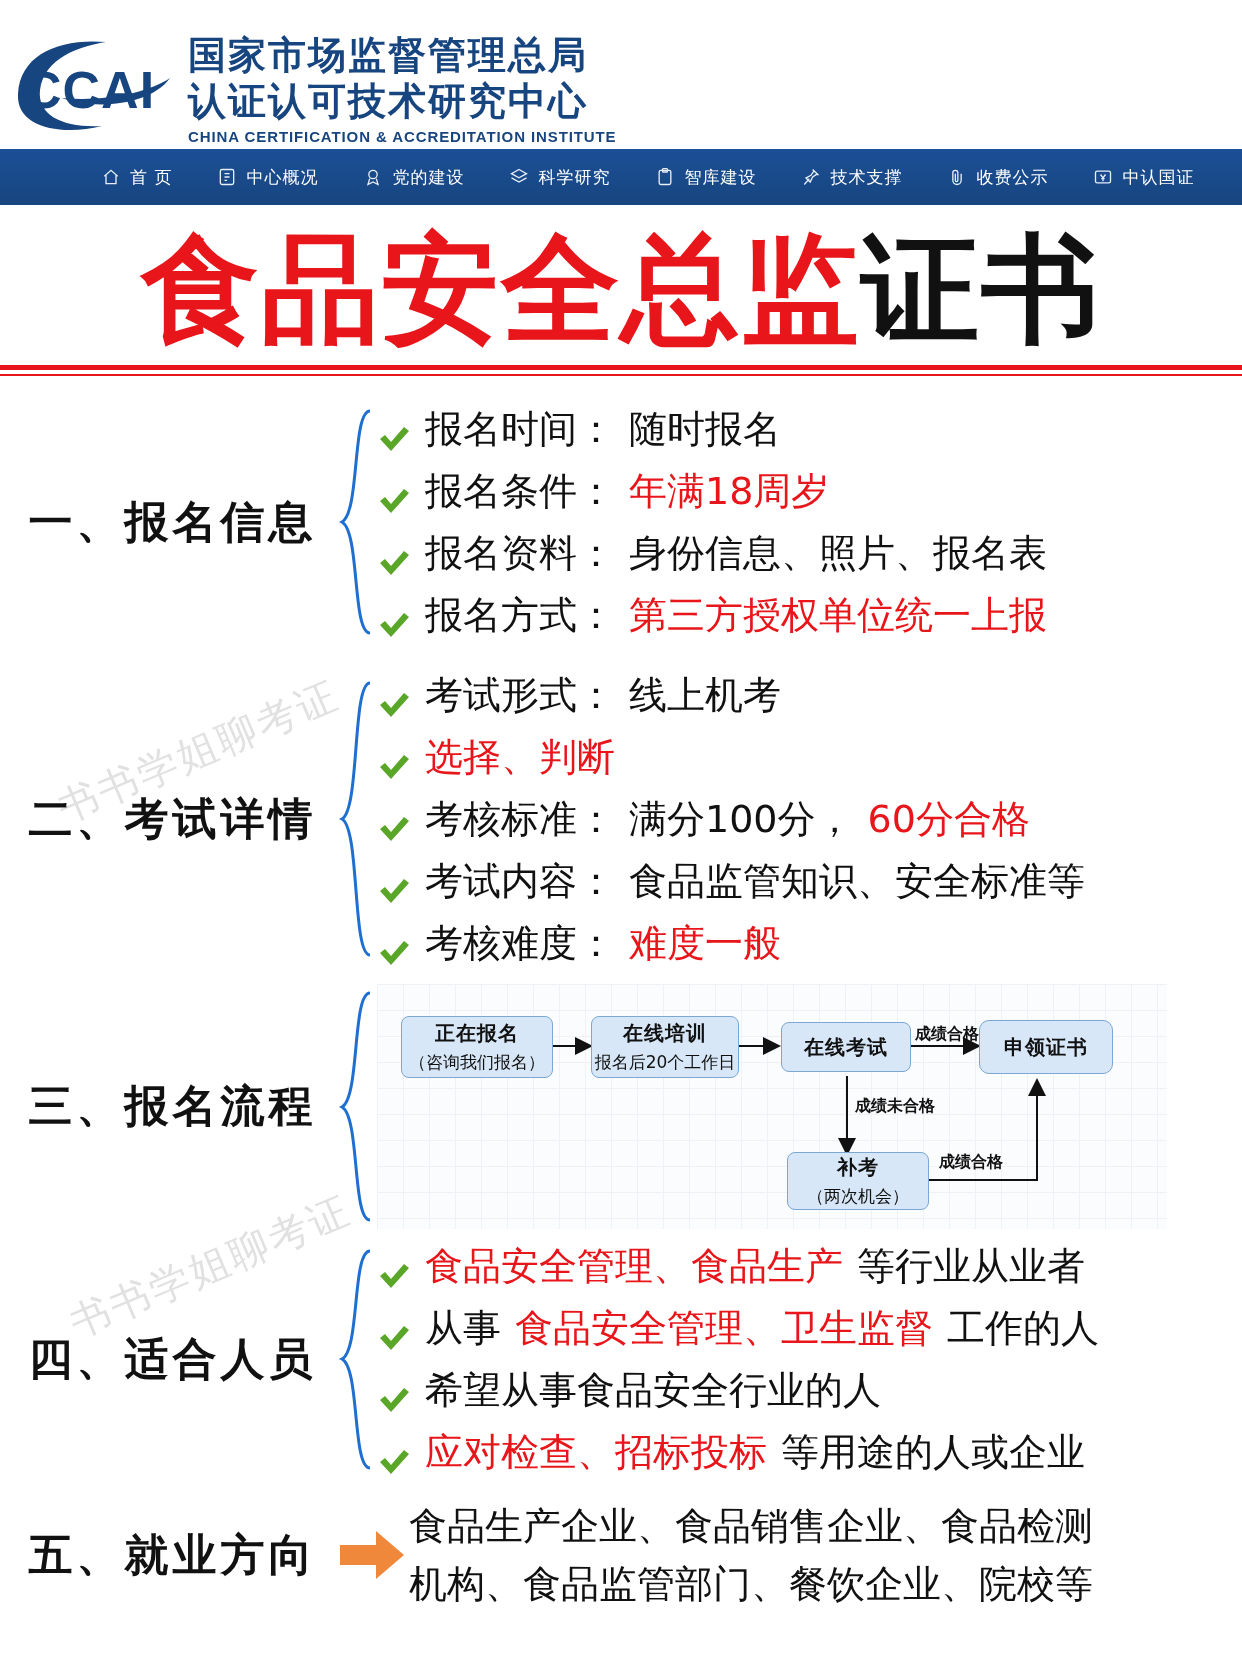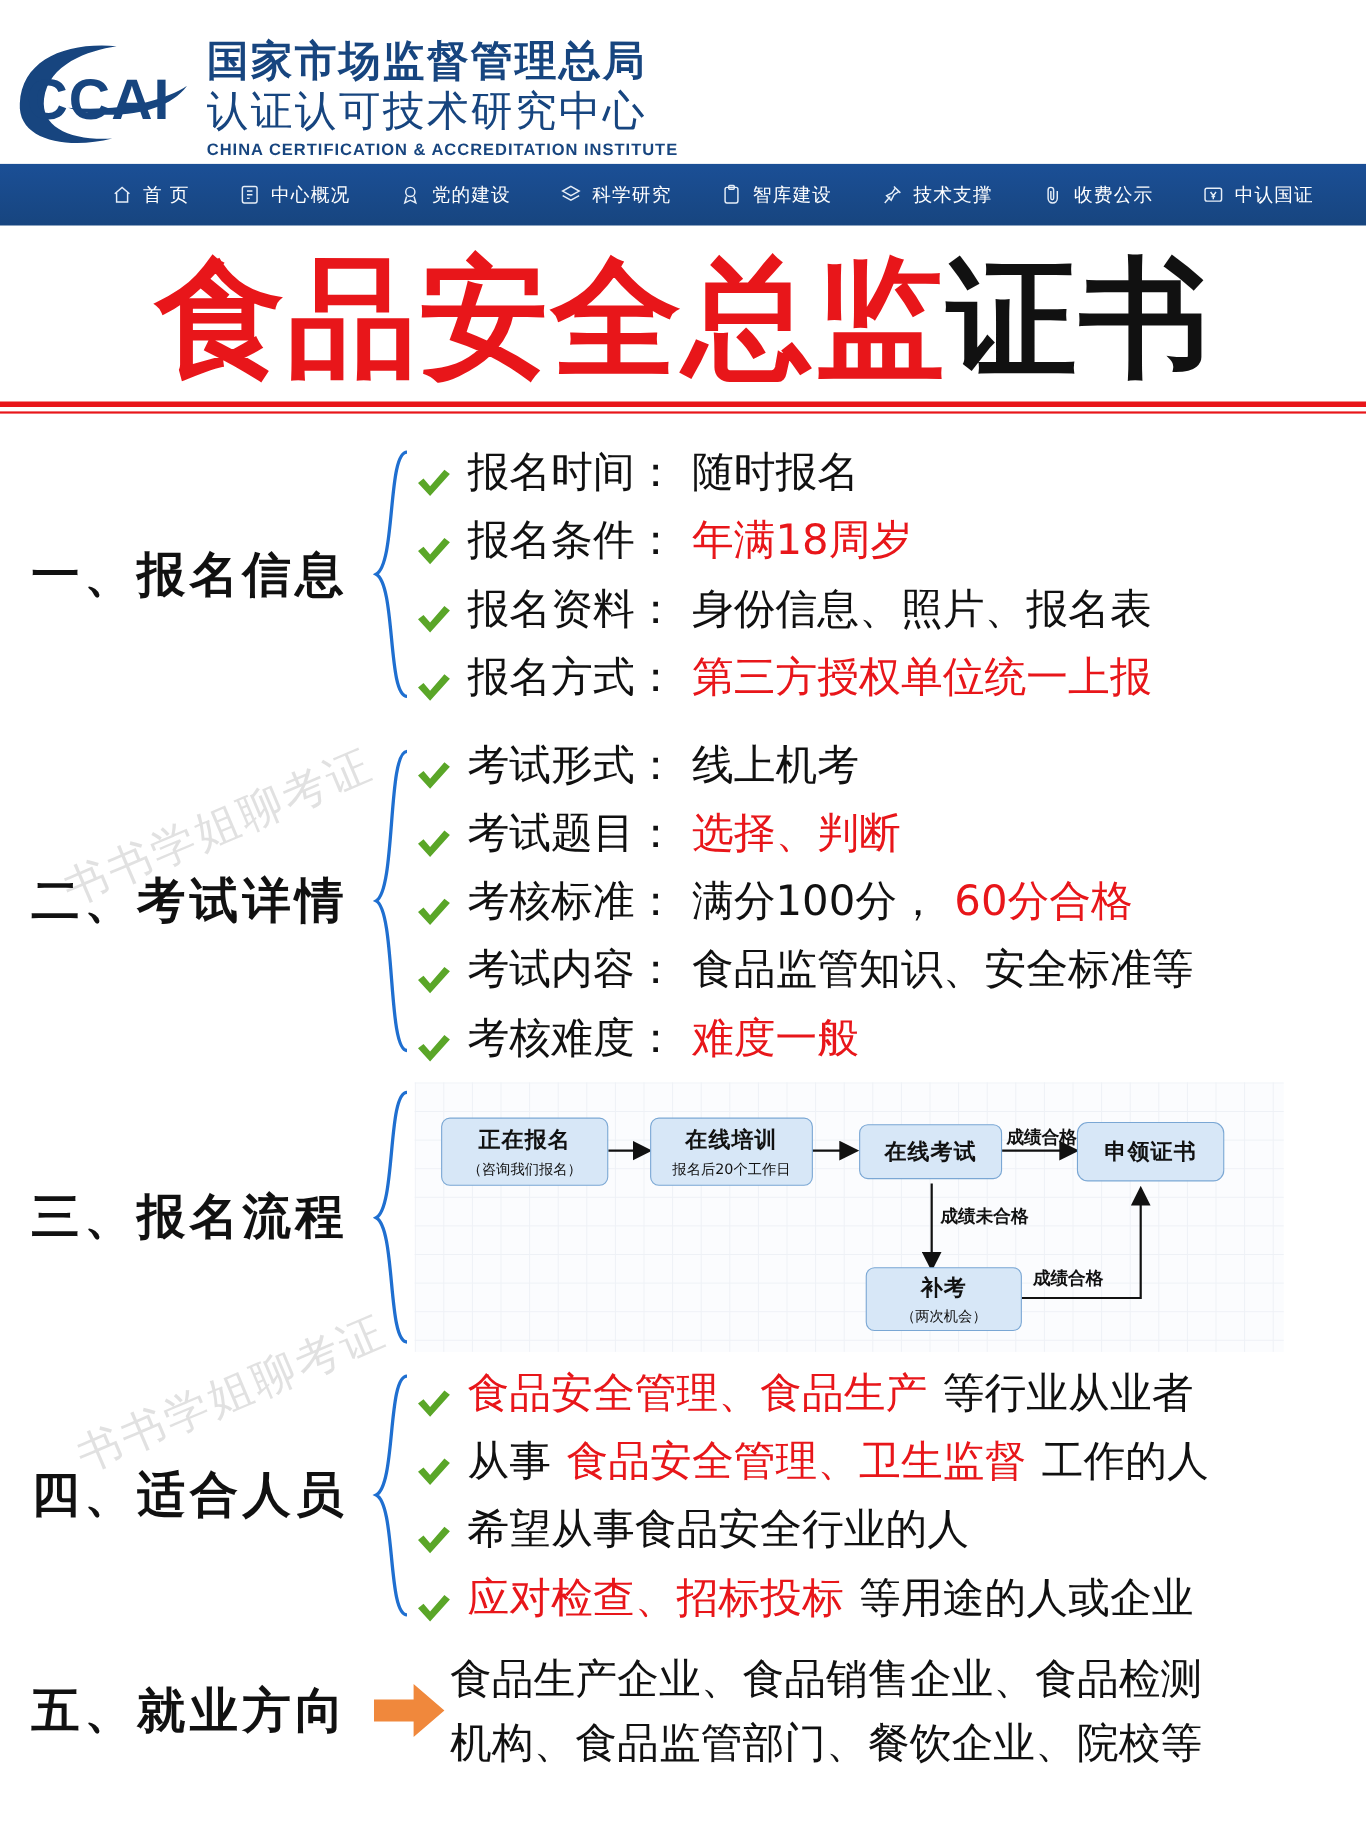--- a/index.html
+++ b/index.html
@@ -31,21 +31,21 @@
   .logo-cn1 {
     font-size: 38px;
     font-weight: bold;
     color: #17457f;
     letter-spacing: 2px;
     line-height: 46px;
     font-family: "DejaVu Sans", sans-serif;
   }
   .logo-cn2 {
     font-size: 38px;
-    font-weight: normal;
+    font-weight: bold;
     color: #17457f;
     letter-spacing: 2px;
     line-height: 46px;
     font-family: "DejaVu Sans", sans-serif;
   }
   .logo-en {
     font-size: 15px;
     font-weight: bold;
     color: #17457f;
     letter-spacing: 0.9px;
@@ -160,21 +160,21 @@
     border: 1.5px solid #7aa7d4;
     border-radius: 8px;
     display: flex;
     flex-direction: column;
     align-items: center;
     justify-content: center;
     font-family: "DejaVu Sans", sans-serif;
     color: #111;
   }
   .node .n-main { font-size: 20px; font-weight: bold; letter-spacing: 1px; }
-  .node .n-sub { font-size: 13px; margin-top: 4px; }
+  .node .n-sub { font-size: 17px; margin-top: 4px; }
   .flow-edge-label {
     position: absolute;
     font-size: 16px;
     font-weight: bold;
     color: #111;
     font-family: "DejaVu Sans", sans-serif;
     white-space: nowrap;
   }
 
   
@@ -353,21 +353,20 @@
         <span class="check"><svg viewBox="0 0 34 34">
               <path d="M3 17 L8 13 L14 20 L27 5 L32 9 L14 29 Z" fill="#5aa628"></path>
             </svg></span>
         <span>考试形式：</span>
           <span>线上机考</span>
       </div>
       <div class="line">
         <span class="check"><svg viewBox="0 0 34 34">
               <path d="M3 17 L8 13 L14 20 L27 5 L32 9 L14 29 Z" fill="#5aa628"></path>
             </svg></span>
-        <span>考试题目：</span>
           <span class="red">选择、判断</span>
       </div>
       <div class="line">
         <span class="check"><svg viewBox="0 0 34 34">
               <path d="M3 17 L8 13 L14 20 L27 5 L32 9 L14 29 Z" fill="#5aa628"></path>
             </svg></span>
         <span>考核标准：</span>
           <span>满分100分，</span>
           <span class="red">60分合格</span>
       </div>

